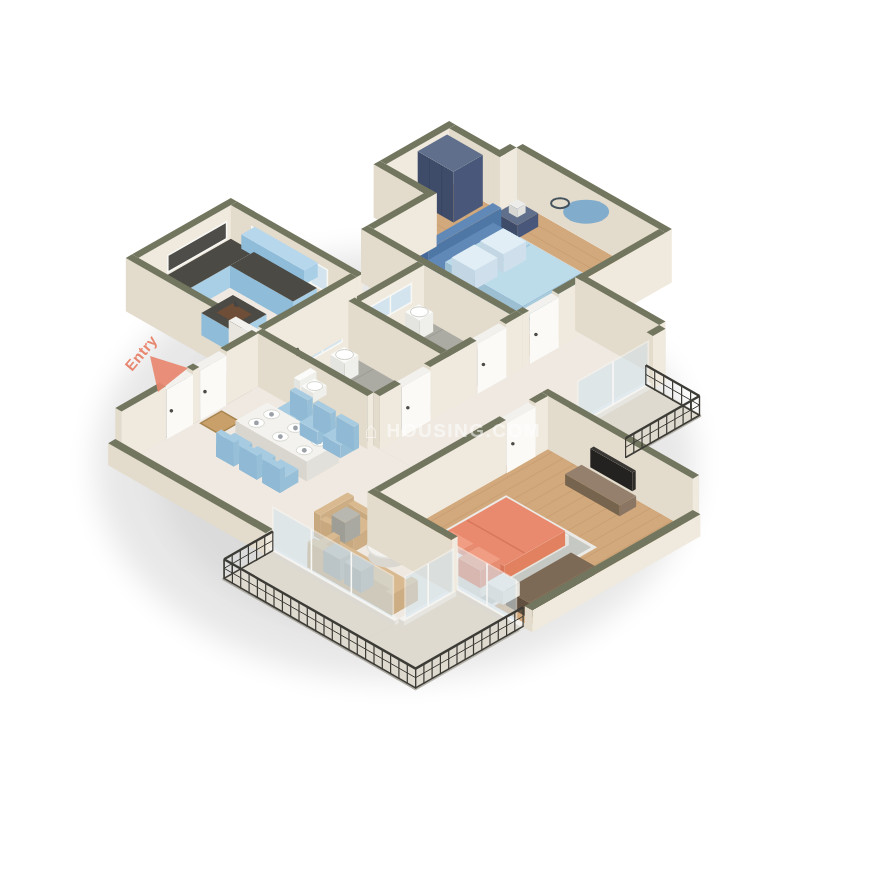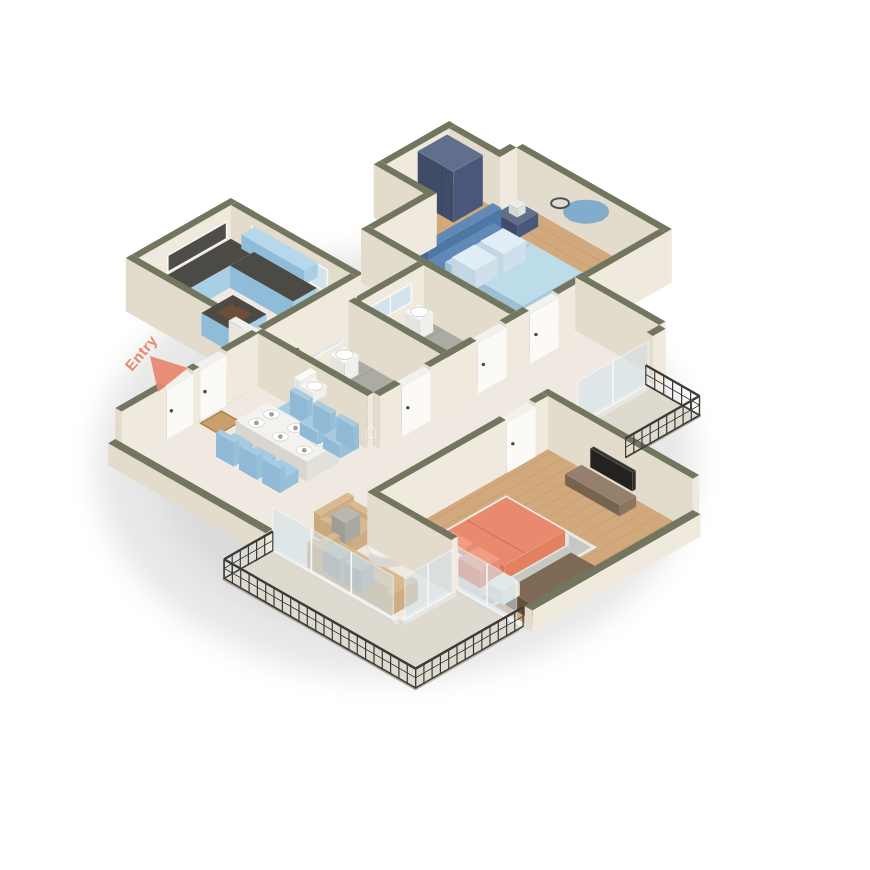--- a/index.html
+++ b/index.html
@@ -751,14 +751,15 @@
           <line x1="523.1" y1="626.4" x2="415.6" y2="687.9" stroke="#3c3b36" stroke-width="1.6" opacity="1"></line>
         </g>
       </g>
     <g>
       <polygon class="entry-arrow" points="150,356 188,368 158,392"></polygon>
       <text class="entry-text" transform="translate(132,372) rotate(-50)">Entry</text>
     </g>
   </svg>
   <div class="watermark">
     <span class="wm-icon">⌂</span>
+    <span>HOUSING.COM</span>
   </div>
 </div>
 
 </body></html>

